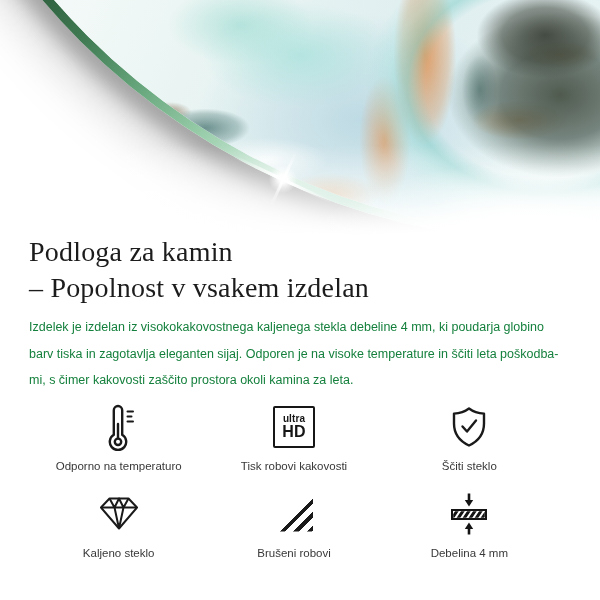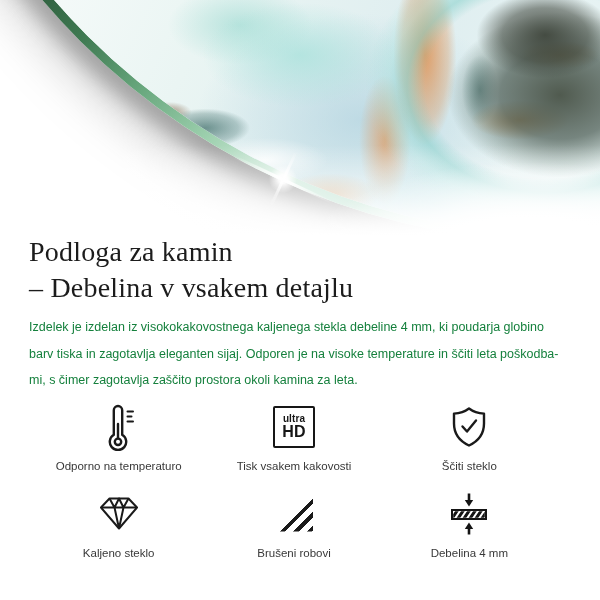--- a/index.html
+++ b/index.html
@@ -193,27 +193,27 @@
     <span class="glow"></span>
       <span class="beam-h"></span>
       <span class="beam-v"></span>
   </div>
 </div>
 
 <div class="content">
 
   <h1 class="title">
     <span class="tline">Podloga za kamin</span>
-    <span class="tline">– Debelina v vsakem detajlu</span>
+    <span class="tline">– Popolnost v vsakem izdelan</span>
   </h1>
 
   <div class="desc">
     <span class="dline">Izdelek je izdelan iz visokokakovostnega kaljenega stekla debeline 4 mm, ki poudarja globino</span>
     <span class="dline">barv tiska in zagotavlja eleganten sijaj. Odporen je na visoke temperature in ščiti leta poškodba-</span>
-    <span class="dline">mi, s čimer zagotavlja zaščito prostora okoli kamina za leta.</span>
+    <span class="dline">mi, s čimer kakovosti zaščito prostora okoli kamina za leta.</span>
   </div>
 
   <div class="features">
 
     <div class="feature">
       <div class="icon-box">
         <svg class="glyph" width="32" height="48" viewBox="0 0 32 48" fill="none" stroke="#1a1a1a" stroke-width="2.4" stroke-linecap="round">
           <path d="M10.8 31.8 V7.2 a4.2 4.2 0 0 1 8.4 0 V31.8 a8.2 8.2 0 1 1 -8.4 0 Z"></path>
           <circle cx="15" cy="38.8" r="3.2"></circle>
           <path d="M15 21 V34.5"></path>
@@ -223,21 +223,21 @@
       <div class="label">Odporno na temperaturo</div>
     </div>
 
     <div class="feature">
       <div class="icon-box">
         <div class="uhd">
           <span class="uhd-top">ultra</span>
           <span class="uhd-bottom">HD</span>
         </div>
       </div>
-      <div class="label">Tisk vsakem kakovosti</div>
+      <div class="label">Tisk robovi kakovosti</div>
     </div>
 
     <div class="feature">
       <div class="icon-box">
         <svg class="glyph" width="40" height="42" viewBox="0 0 40 42" fill="none" stroke="#1a1a1a" stroke-width="2.4" stroke-linejoin="round" stroke-linecap="round">
           <path d="M20 2.5 C16 5.5 10.5 7.3 5 7.6 V17.5 C5 27.5 11 35.3 20 39.5 C29 35.3 35 27.5 35 17.5 V7.6 C29.5 7.3 24 5.5 20 2.5 Z"></path>
           <path d="M13.5 20.5 L18 25.5 L27 14.5"></path>
         </svg>
       </div>
       <div class="label">Ščiti steklo</div>

